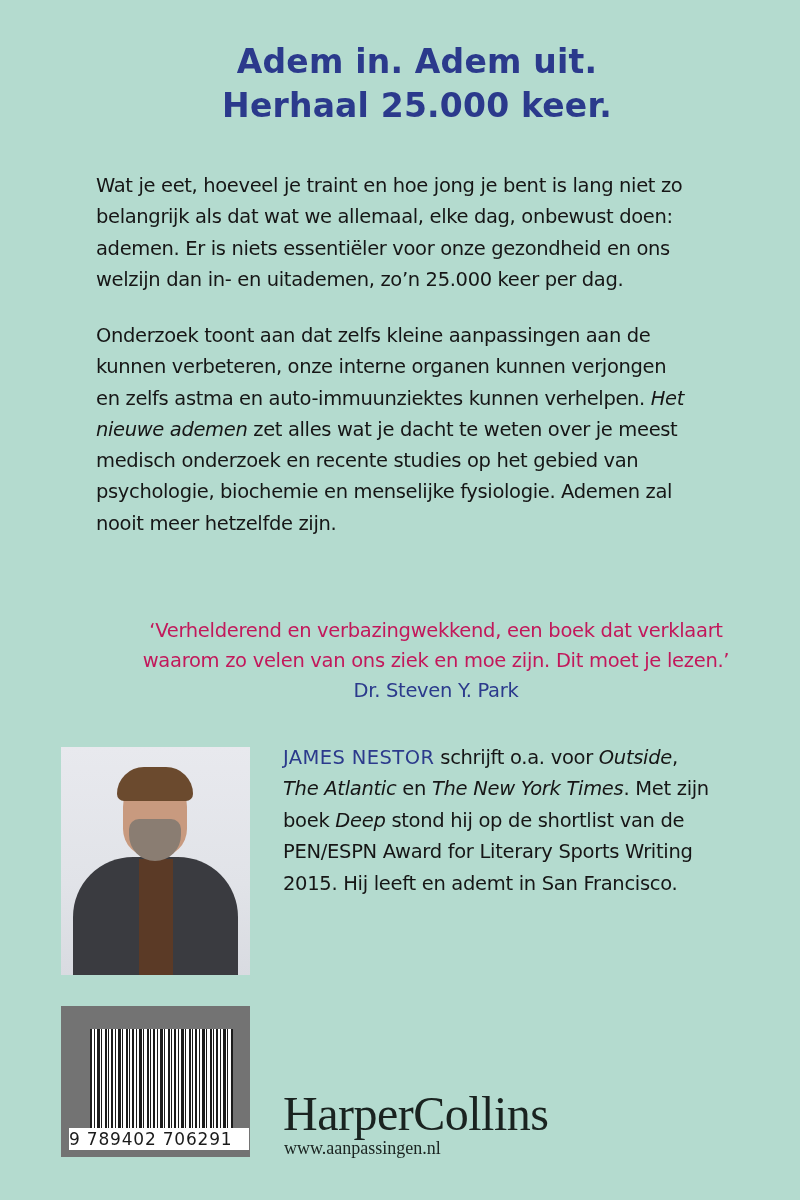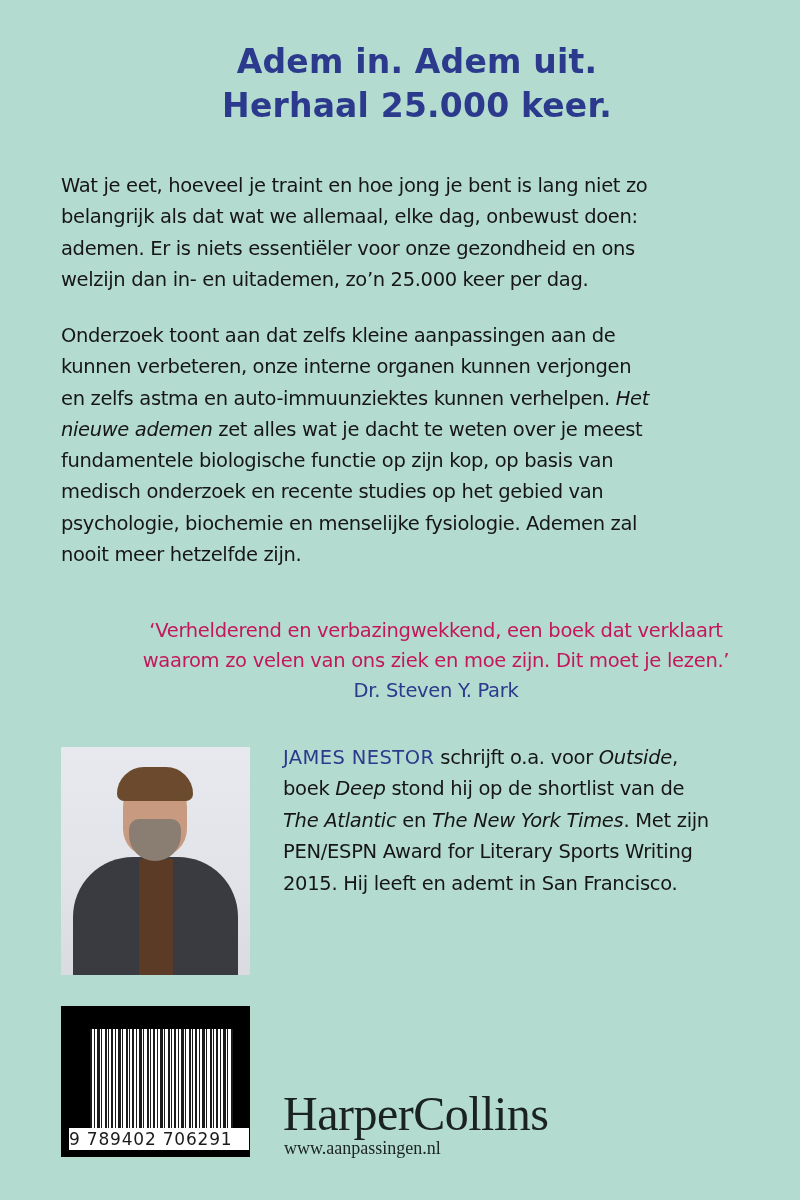--- a/index.html
+++ b/index.html
@@ -14,21 +14,21 @@
     font-family: "DejaVu Sans", sans-serif;
     font-size: 33px; line-height: 44px; letter-spacing: 0.2px; padding-left: 17px;
   }
   .headline div { display: block; }
   .para {
     position: absolute; left: 61px; width: 690px;
     font-size: 19.5px; line-height: 31.3px;
     font-family: "DejaVu Sans", sans-serif; font-weight: normal;
     letter-spacing: -0.35px; color: #161616;
   }
-  .para .line { display: block; white-space: nowrap; }
+  .para .line { display: block; white-space: nowrap; margin-left: 35px; }
   .p1 { top: 170px; }
   .p2 { top: 320px; }
   em { font-style: italic; }
   .quote {
     position: absolute; left: 0; top: 616px; width: 800px; text-align: center;
     font-size: 19.5px; line-height: 30px; letter-spacing: -0.3px; padding-left: 36px;
   }
   .quote .qline { display: block; color: #c2185b; white-space: nowrap; }
   .quote .attrib { display: block; color: #2b3a8c; }
   .photo {
@@ -56,21 +56,21 @@
     position: absolute; left: 68px; top: 72px; width: 52px; height: 42px;
     background: #8a7d72; border-radius: 10px 10px 26px 26px;
   }
   .bio {
     position: absolute; left: 283px; top: 742px; width: 470px;
     font-size: 19.5px; line-height: 31.4px; letter-spacing: -0.3px; color: #161616;
   }
   .bio .line { display: block; white-space: nowrap; }
   .bio .name { color: #2b3a8c; letter-spacing: 0.4px; }
   .barcode-box {
-    position: absolute; left: 61px; top: 1006px; width: 189px; height: 151px; background: #000000;
+    position: absolute; left: 61px; top: 1006px; width: 189px; height: 151px; background: #737373;
   }
   .barcode-bars {
     position: absolute; left: 29px; top: 23px; width: 143px; height: 108px;
     background:
       repeating-linear-gradient(90deg,
         #1b1b1b 0 2px, #fff 2px 4px, #1b1b1b 4px 5px, #fff 5px 7px,
         #1b1b1b 7px 10px, #fff 10px 11px, #1b1b1b 11px 12px, #fff 12px 15px,
         #1b1b1b 15px 17px, #fff 17px 18px, #1b1b1b 18px 19px, #fff 19px 21px);
   }
   .barcode-digits {
@@ -101,21 +101,20 @@
   <span class="line">belangrijk als dat wat we allemaal, elke dag, onbewust doen:</span>
   <span class="line">ademen. Er is niets essentiëler voor onze gezondheid en ons</span>
   <span class="line">welzijn dan in- en uitademen, zo’n 25.000 keer per dag.</span>
 </div>
 
 <div class="para p2">
   <span class="line">Onderzoek toont aan dat zelfs kleine aanpassingen aan de</span>
   <span class="line">kunnen verbeteren, onze interne organen kunnen verjongen</span>
   <span class="line"><span>en zelfs astma en auto-immuunziektes kunnen verhelpen. </span><em>Het</em></span>
   <span class="line"><em>nieuwe ademen</em><span> zet alles wat je dacht te weten over je meest</span></span>
-  <span class="line">fundamentele biologische functie op zijn kop, op basis van</span>
   <span class="line">medisch onderzoek en recente studies op het gebied van</span>
   <span class="line">psychologie, biochemie en menselijke fysiologie. Ademen zal</span>
   <span class="line">nooit meer hetzelfde zijn.</span>
 </div>
 
 <div class="quote">
   <span class="qline">‘Verhelderend en verbazingwekkend, een boek dat verklaart</span>
   <span class="qline">waarom zo velen van ons ziek en moe zijn. Dit moet je lezen.’</span>
   <span class="attrib">Dr. Steven Y. Park</span>
 </div>
@@ -123,22 +122,22 @@
 <div class="photo" title="Portrait of James Nestor">
   <div class="jacket"></div>
   <div class="shirt"></div>
   <div class="head"></div>
   <div class="hair"></div>
   <div class="beard"></div>
 </div>
 
 <div class="bio">
   <span class="line"><span class="name">JAMES NESTOR</span><span> schrijft o.a. voor </span><em>Outside</em><span>,</span></span>
+  <span class="line"><em>The Atlantic</em><span> en </span><em>The New York Times</em><span>. Met zijn</span></span>
   <span class="line"><span>boek </span><em>Deep</em><span> stond hij op de shortlist van de</span></span>
-  <span class="line"><em>The Atlantic</em><span> en </span><em>The New York Times</em><span>. Met zijn</span></span>
   <span class="line">PEN/ESPN Award for Literary Sports Writing</span>
   <span class="line">2015. Hij leeft en ademt in San Francisco.</span>
 </div>
 
 <div class="barcode-box">
   <div class="barcode-bars"></div>
   <div class="barcode-digits">9 789402 706291</div>
 </div>
 
 <div class="logo">HarperCollins</div>

